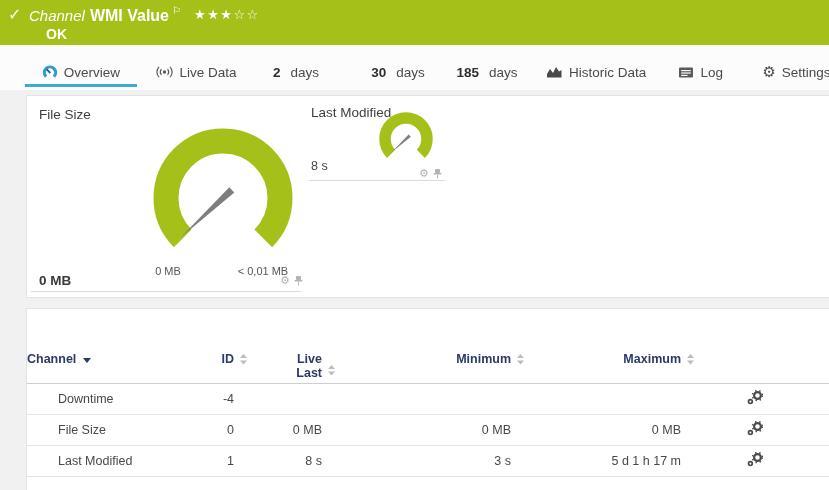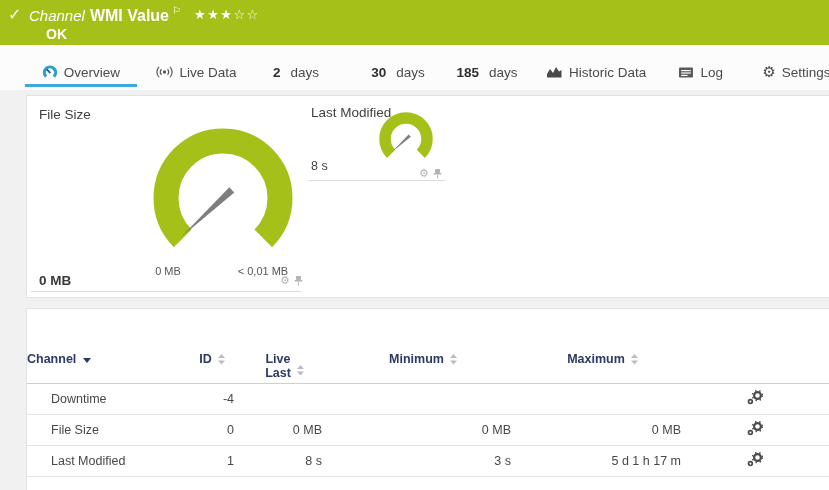--- a/index.html
+++ b/index.html
@@ -41,25 +41,25 @@
   .small-lbl{position:absolute;font-size:11px;color:#565656;text-align:center;}
   .channel-value{position:absolute;font-size:13.5px;font-weight:bold;color:#3a3a3a;}
   .channel-value.small{font-size:12.5px;font-weight:normal;color:#474747;}
   .underline{position:absolute;height:1px;background:#dbdbdb;}
   .mini-icons{position:absolute;display:flex;align-items:center;gap:4px;color:#b3b3b3;}
   .mini-gear{font-family:"DejaVu Sans",sans-serif;font-size:11px;line-height:1;color:#b3b3b3;}
 
   
   table{border-collapse:collapse;table-layout:fixed;margin-top:35px;width:802px;}
   th{vertical-align:top;padding:8px 0 0 0;font-size:12.5px;font-weight:bold;color:#2b3a66;
-     height:31px;border-bottom:1px solid #cfcfcf;}
+     height:31px;border-bottom:1px solid #cfcfcf;text-align:right;}
   th.c1{text-align:left;}
   td{height:30px;font-size:12.5px;color:#484848;border-bottom:1px solid #e3e3e3;
      text-align:right;padding:0;}
-  td.c1{text-align:left;padding-left:24px;}
+  td.c1{text-align:left;padding-left:31px;}
   td.c6,th.c6{text-align:center;}
   .hcell{position:relative;display:inline-block;}
   .sort-icon{position:absolute;right:-13px;top:2px;}
   .sort-icon.two-line{top:auto;bottom:1px;}
   .tri-down{display:inline-block;width:0;height:0;border-left:4px solid transparent;
     border-right:4px solid transparent;border-top:5px solid #2b3a66;margin-left:7px;}
   .row-gears{display:inline-block;vertical-align:middle;cursor:pointer;}
 </style>
 </head>
 <body>

